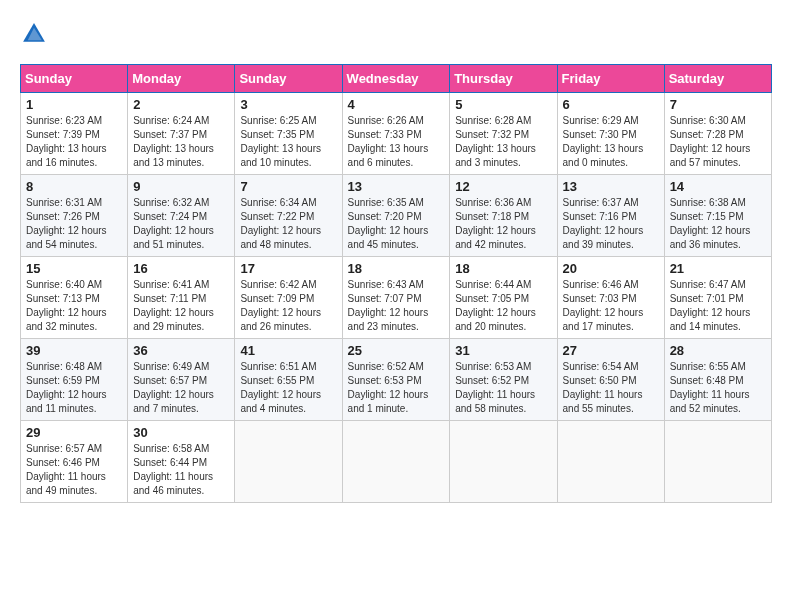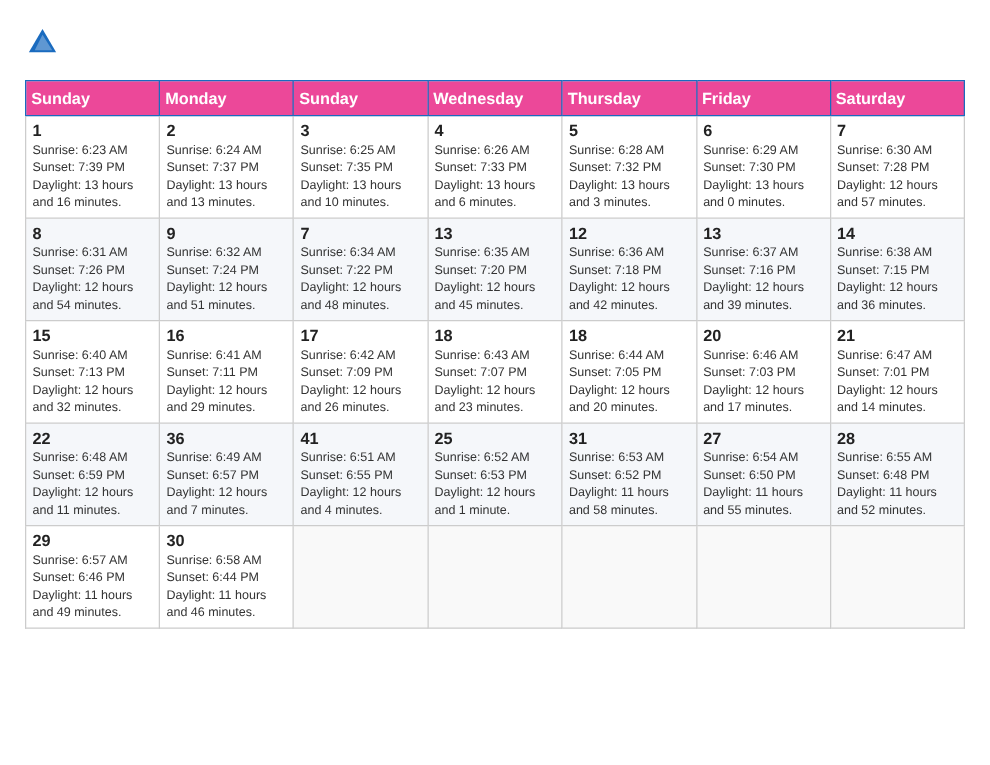--- a/index.html
+++ b/index.html
@@ -203,21 +203,21 @@
           <span class="day-number">20</span>
           <div class="day-info">Sunrise: 6:46 AM<br>Sunset: 7:03 PM<br>Daylight: 12 hours and 17 minutes.</div>
         </td>
         <td>
           <span class="day-number">21</span>
           <div class="day-info">Sunrise: 6:47 AM<br>Sunset: 7:01 PM<br>Daylight: 12 hours and 14 minutes.</div>
         </td>
       </tr>
       <tr>
         <td>
-          <span class="day-number">22</span>
+          <span class="day-number">39</span>
           <div class="day-info">Sunrise: 6:48 AM<br>Sunset: 6:59 PM<br>Daylight: 12 hours and 11 minutes.</div>
         </td>
         <td>
           <span class="day-number">36</span>
           <div class="day-info">Sunrise: 6:49 AM<br>Sunset: 6:57 PM<br>Daylight: 12 hours and 7 minutes.</div>
         </td>
         <td>
           <span class="day-number">41</span>
           <div class="day-info">Sunrise: 6:51 AM<br>Sunset: 6:55 PM<br>Daylight: 12 hours and 4 minutes.</div>
         </td>

